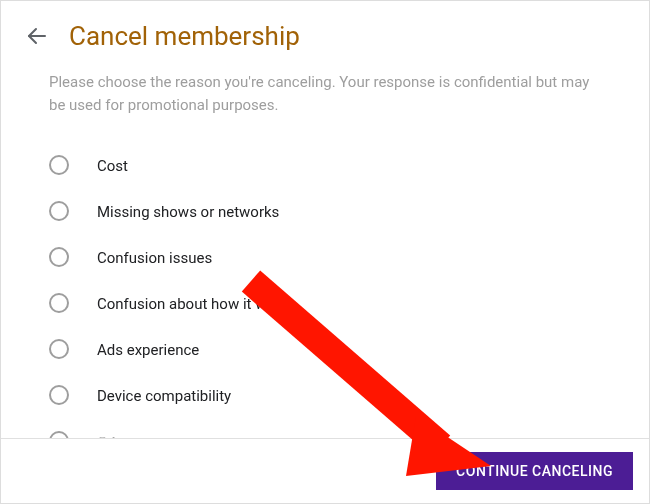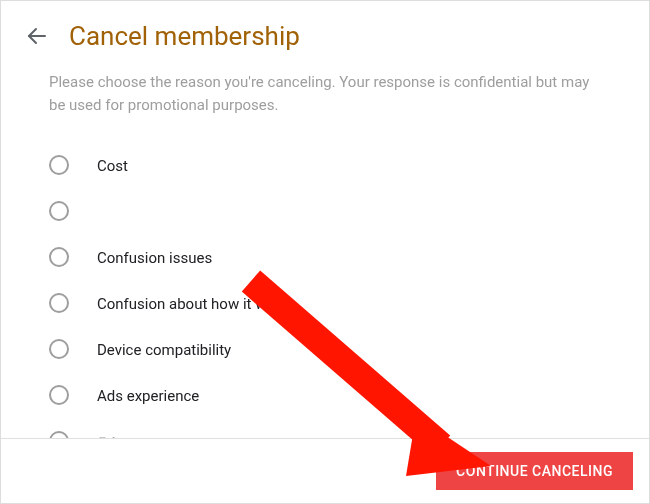--- a/index.html
+++ b/index.html
@@ -69,21 +69,21 @@
       bottom: 0;
       left: 0;
       right: 0;
       border-top: 1px solid #e0e0e0;
       padding: 13px 16px;
       display: flex;
       justify-content: flex-end;
       background: #fff;
     }
     .continue-btn {
-      background: #ef4444;
+      background: #4c1d95;
       color: #fff;
       border: none;
       padding: 11px 20px;
       font-size: 14px;
       font-weight: 500;
       letter-spacing: 0.5px;
       cursor: pointer;
       font-family: inherit;
     }
     .last-option .option-label {
@@ -112,36 +112,37 @@
 <div class="content">
   <p class="description">Please choose the reason you're canceling. Your response is confidential but may be used for promotional purposes.</p>
 
   <div class="options">
     <div class="option">
       <span class="radio"></span>
       <span class="option-label">Cost</span>
     </div>
     <div class="option">
       <span class="radio"></span>
+      <span class="option-label">Missing shows or networks</span>
     </div>
     <div class="option">
       <span class="radio"></span>
       <span class="option-label">Confusion issues</span>
     </div>
     <div class="option">
       <span class="radio"></span>
       <span class="option-label">Confusion about how it works</span>
     </div>
     <div class="option">
       <span class="radio"></span>
-      <span class="option-label">Device compatibility</span>
+      <span class="option-label">Ads experience</span>
     </div>
     <div class="option">
       <span class="radio"></span>
-      <span class="option-label">Ads experience</span>
+      <span class="option-label">Device compatibility</span>
     </div>
     <div class="option last-option">
       <span class="radio"></span>
       <span class="option-label">Other</span>
     </div>
   </div>
 </div>
 
 <div class="footer">
   <button class="continue-btn">CONTINUE CANCELING</button>

